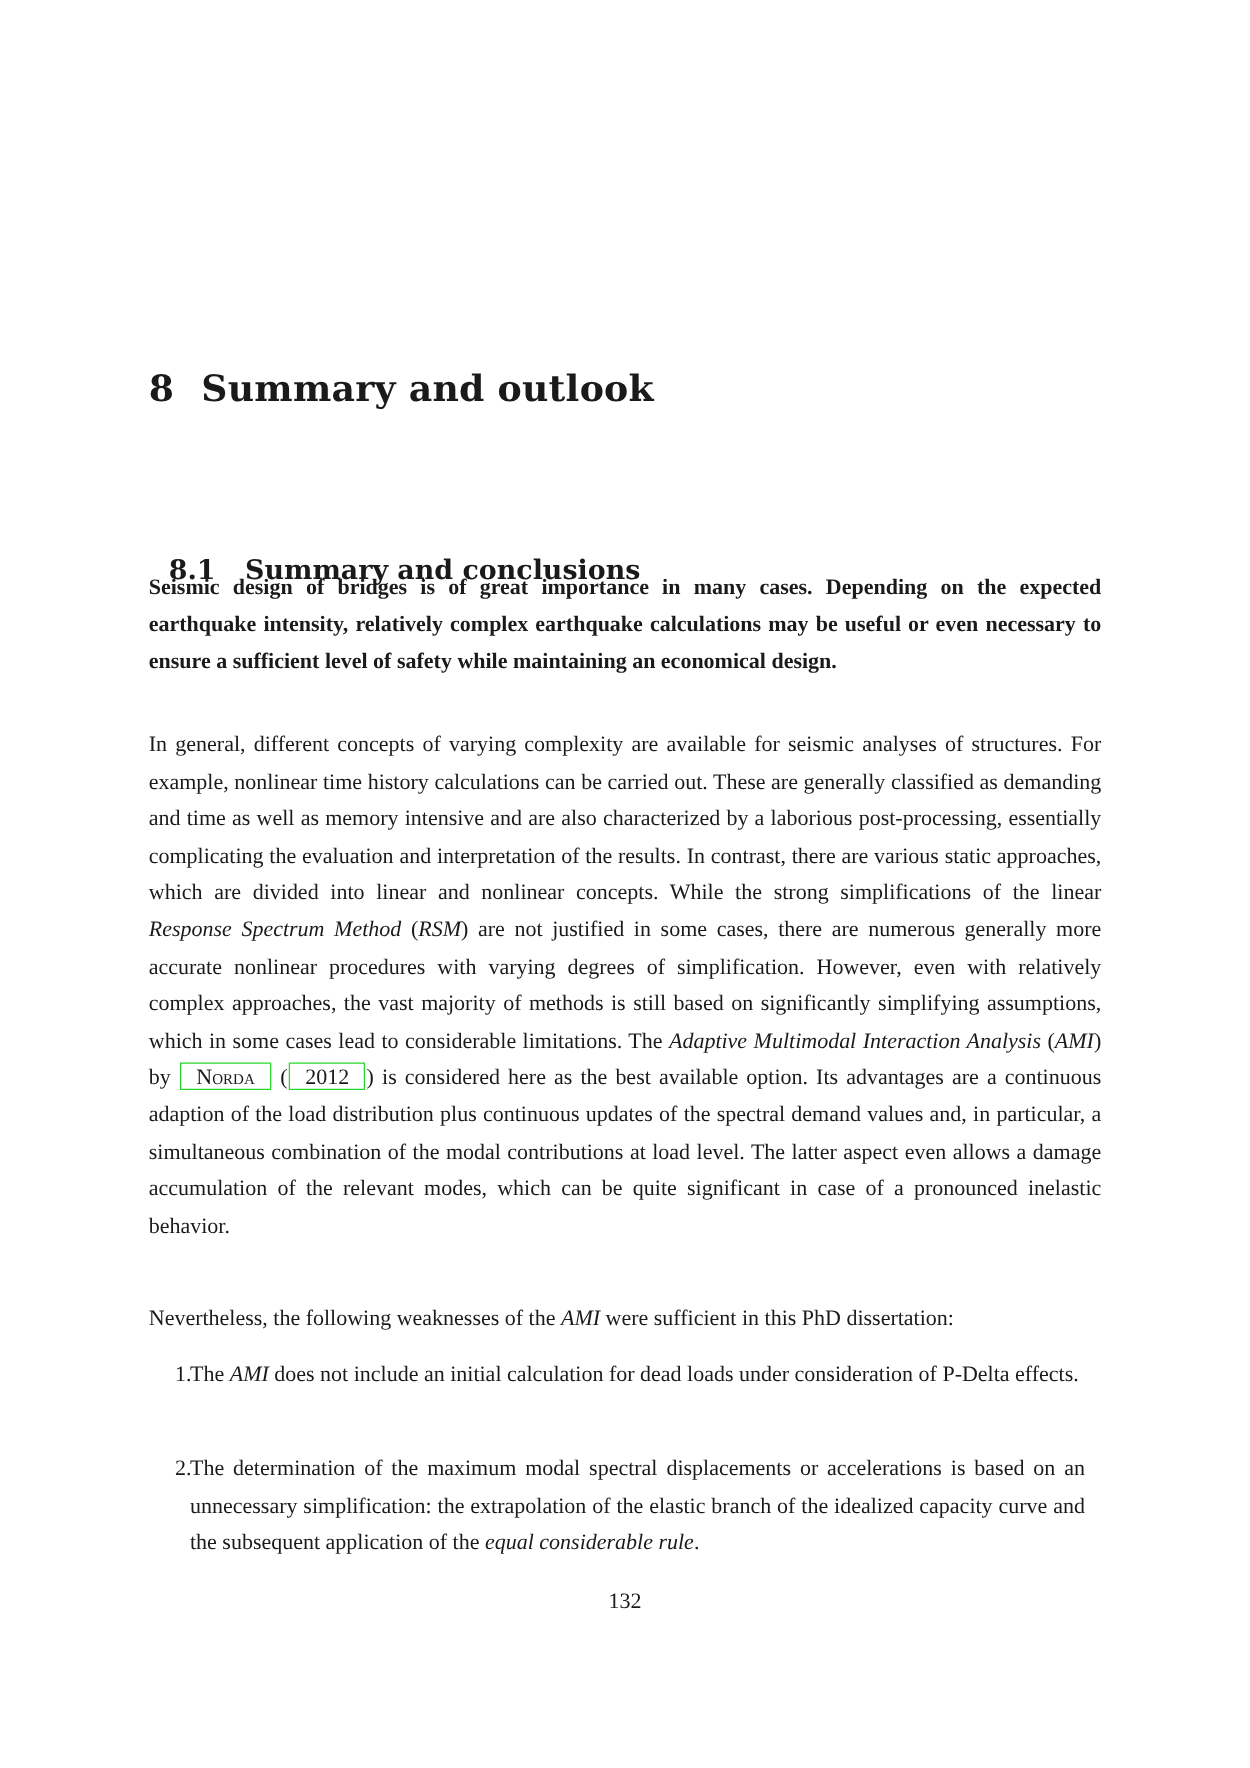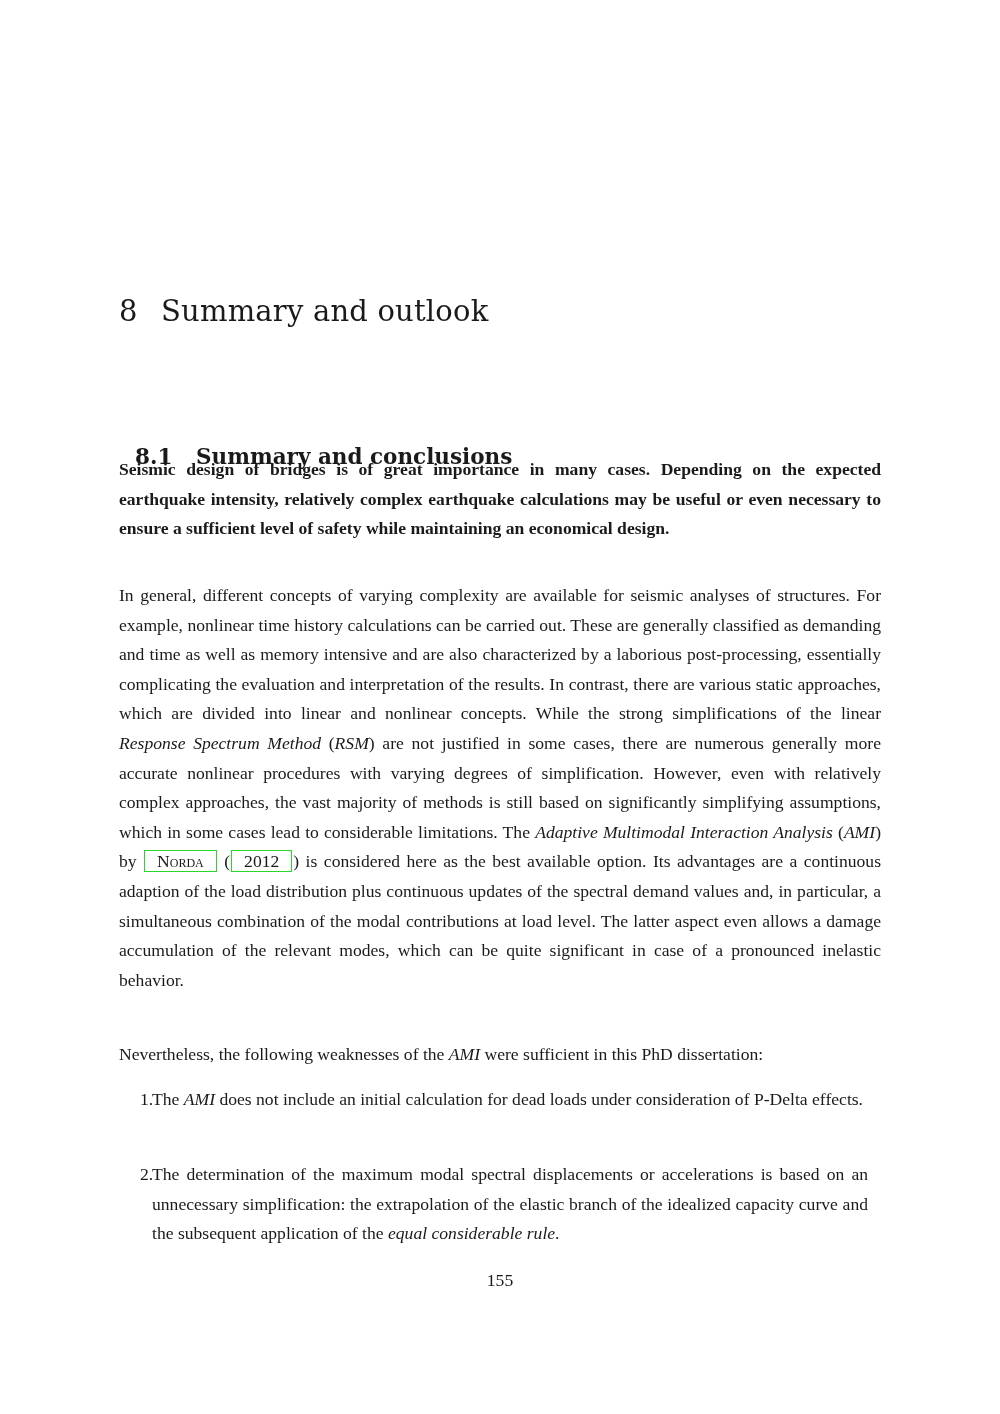--- a/index.html
+++ b/index.html
@@ -4,21 +4,21 @@
 <style>
   html, body { margin: 0; padding: 0; background: #ffffff; }
   body {
     width: 1000px; height: 1414px; position: relative; overflow: hidden;
     font-family: "DejaVu Serif", "Liberation Serif", serif;
     color: #1a1a1a;
   }
   .page { position: absolute; left: 119px; top: 0; width: 762px; }
   .chapter-title {
     position: absolute; top: 294px; left: 0;
-    font-family: "DejaVu Serif", serif; font-weight: normal; font-size: 29px;
+    font-family: "DejaVu Serif", serif; font-weight: bold; font-size: 29px;
     letter-spacing: 0.2px; margin: 0; white-space: nowrap;
   }
   .chapter-title .num { display: inline-block; width: 42px; }
   .section-title {
     position: absolute; top: 428px; left: 0;
     font-family: "DejaVu Serif", serif; font-weight: bold; font-size: 21.5px;
     margin: 16px; white-space: nowrap;
   }
   .section-title .num { display: inline-block; width: 61px; }
   .para {
@@ -76,14 +76,14 @@
     <li class="list-item" id="li1">
       <span class="item-num">1.</span>
       <p class="item-text"><span>The </span><i>AMI</i><span> does not include an initial calculation for dead loads under consideration of P-Delta effects.</span></p>
     </li>
     <li class="list-item" id="li2">
       <span class="item-num">2.</span>
       <p class="item-text"><span>The determination of the maximum modal spectral displacements or accelerations is based on an unnecessary simplification: the extrapolation of the elastic branch of the idealized capacity curve and the subsequent application of the </span><i>equal considerable rule</i><span>.</span></p>
     </li>
   </ol>
 
-  <div class="page-number">155</div>
+  <div class="page-number">132</div>
 </div>
 
 </body></html>

